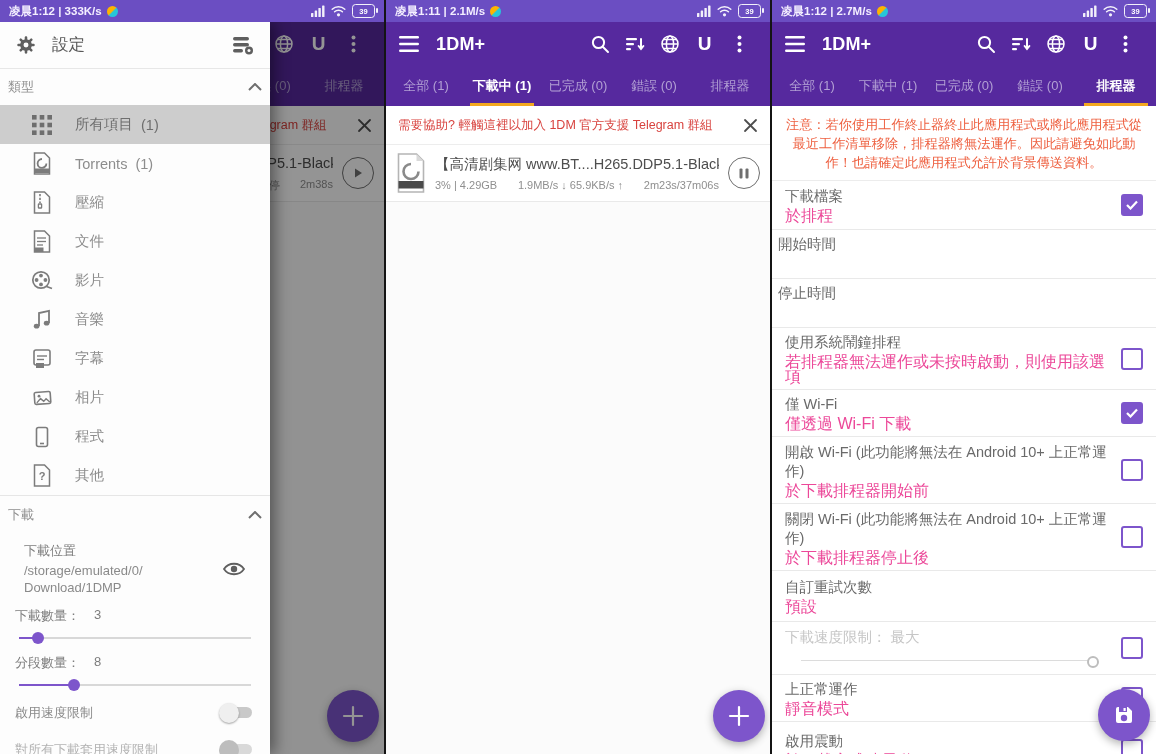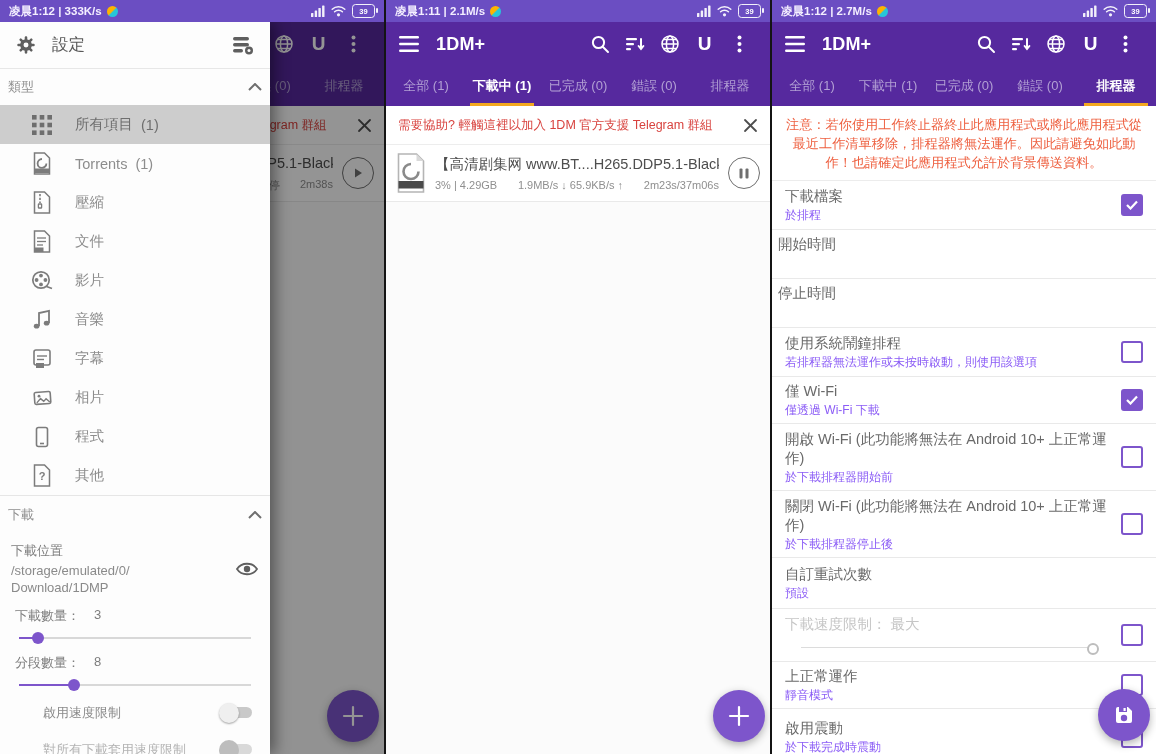--- a/index.html
+++ b/index.html
@@ -54,43 +54,43 @@
           box-shadow:5px 0 14px rgba(0,0,0,.42);overflow:hidden;}
   .dhead{height:46px;display:flex;align-items:center;padding:0 15px;gap:15px;border-bottom:1px solid #e7e7e7;}
   .dhead-title{font-size:16.5px;color:#595959;flex:1;}
   .dsec{height:36px;display:flex;align-items:center;padding:0 8px;color:#8e8e8e;font-size:13px;}
   .dsec .chev{margin-left:auto;display:flex;}
   .drow{height:39px;display:flex;align-items:center;padding:0 30px;gap:21px;color:#8d8d8d;font-size:14.5px;}
   .drow.selected{background:#cdcdcd;color:#6e6e6e;}
   .dicon{width:24px;display:flex;justify-content:center;flex:0 0 auto;}
   .dcount{margin-left:-13px;}
   .ddiv{height:1px;background:#e6e6e6;}
-  .dloc{display:flex;align-items:center;padding:8px 11px 4px;}
+  .dloc{display:flex;align-items:center;padding:8px 24px 4px;}
   .dloc-label{font-size:13px;color:#7d7d7d;margin-bottom:2px;}
   .dloc-path{font-size:13px;color:#8a8a8a;line-height:17px;}
   .dslider-label{padding:7px 15px 2px;font-size:13px;color:#7d7d7d;display:flex;gap:14px;}
   .dslider{position:relative;height:14px;margin:4px 19px 2px;}
   .dtrack{position:absolute;left:0;right:0;top:6px;height:2px;background:#d8d8d8;}
   .dfill{position:absolute;left:0;top:6px;height:2px;background:#7d55cb;}
   .dthumb{position:absolute;top:1px;width:12px;height:12px;border-radius:50%;background:#7d55cb;}
-  .dtoggle{height:37px;display:flex;align-items:center;padding:0 15px;font-size:13px;color:#8a8a8a;margin-left:28px;}
+  .dtoggle{height:37px;display:flex;align-items:center;padding:0 15px;font-size:13px;color:#8a8a8a;}
   .dtoggle.dim{color:#b3b3b3;}
   .switch{margin-left:auto;width:36px;height:20px;position:relative;flex:0 0 auto;}
   .switch .trk{position:absolute;left:3px;right:3px;top:4.5px;bottom:4.5px;background:#c9c9c9;border-radius:6px;}
   .switch .knb{position:absolute;left:0;top:0;width:20px;height:20px;border-radius:50%;background:#efefef;box-shadow:0 1px 2px rgba(0,0,0,.35);}
   .switch.dim .trk{background:#d9d9d9;}
   .switch.dim .knb{background:#bdbdbd;box-shadow:none;}
 
   
   .swarn{padding:9px 11px 8px;color:#ee5f3f;font-size:13.2px;line-height:19px;text-align:center;border-bottom:1px solid #ececec;background:#fff;}
   .srow{display:flex;align-items:center;padding:5px 13px;border-bottom:1px solid #e9e9e9;background:#fff;}
   .srow.toprow{align-items:flex-start;padding-left:6px;}
   .stxt{flex:1;min-width:0;padding-right:10px;}
   .stitle{font-size:14.5px;color:#6a6a6a;line-height:19px;}
-  .ssub{font-size:12px;color:#8b5cf6;margin-top:2px;min-height:14px;line-height:15px;}
+  .ssub{font-size:16px;color:#ec4899;margin-top:2px;min-height:14px;line-height:15px;}
   .srow.disabled .stitle{color:#c6c6c6;}
   .cbx{width:18px;height:18px;border:2px solid #7d55cb;border-radius:3px;flex:0 0 auto;background:#fff;
        display:flex;align-items:center;justify-content:center;}
   .cbx svg{display:none;}
   .cbx.on{background:#7d55cb;border-color:#7d55cb;}
   .cbx.on svg{display:block;}
   .sslider{position:relative;height:12px;margin:8px 4px 2px 2px;}
   .sline{position:absolute;left:14px;right:14px;top:5px;height:1.6px;background:#dcdcdc;}
   .hollow{position:absolute;right:8px;top:1px;width:8px;height:8px;border:2px solid #bdbdbd;border-radius:50%;background:#fff;}
 

